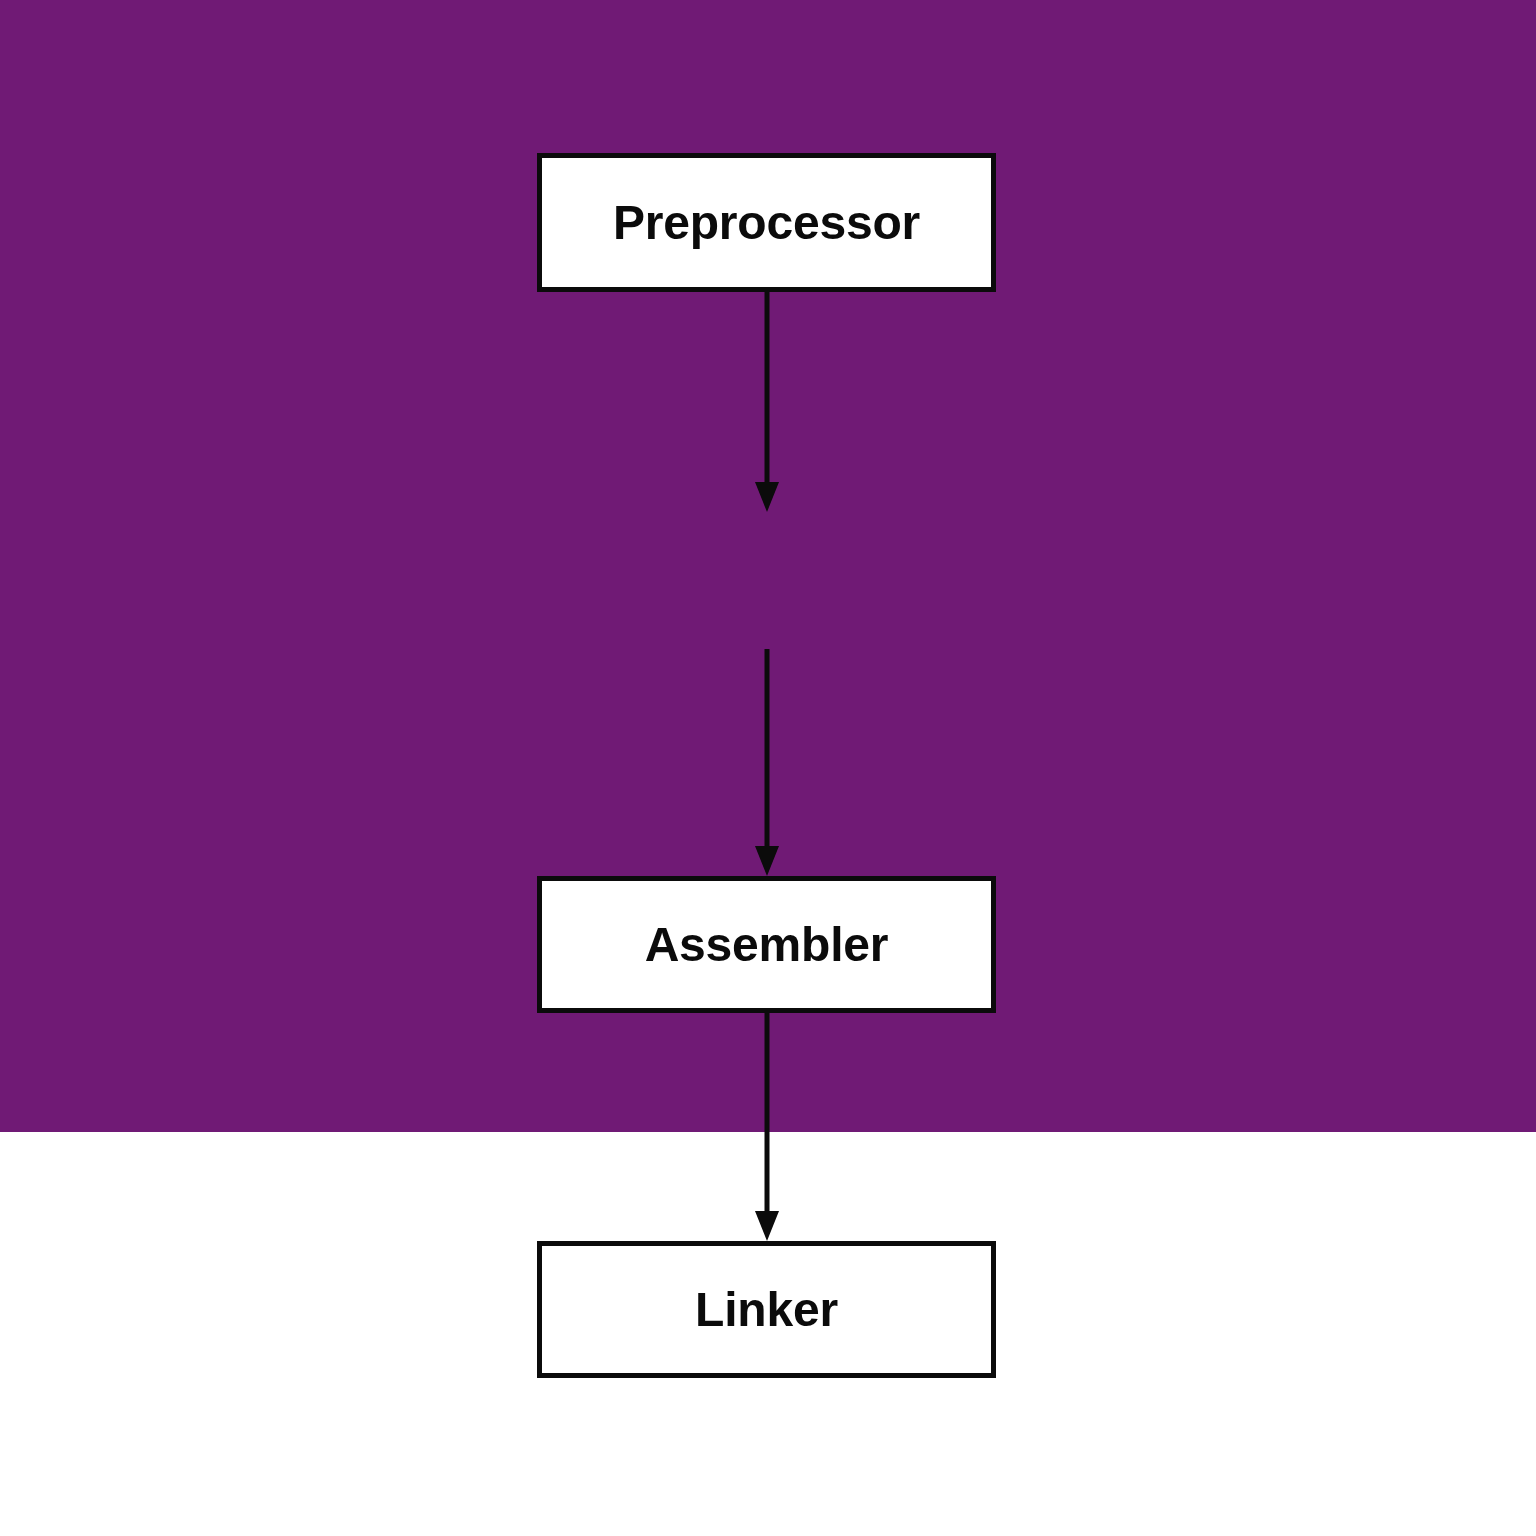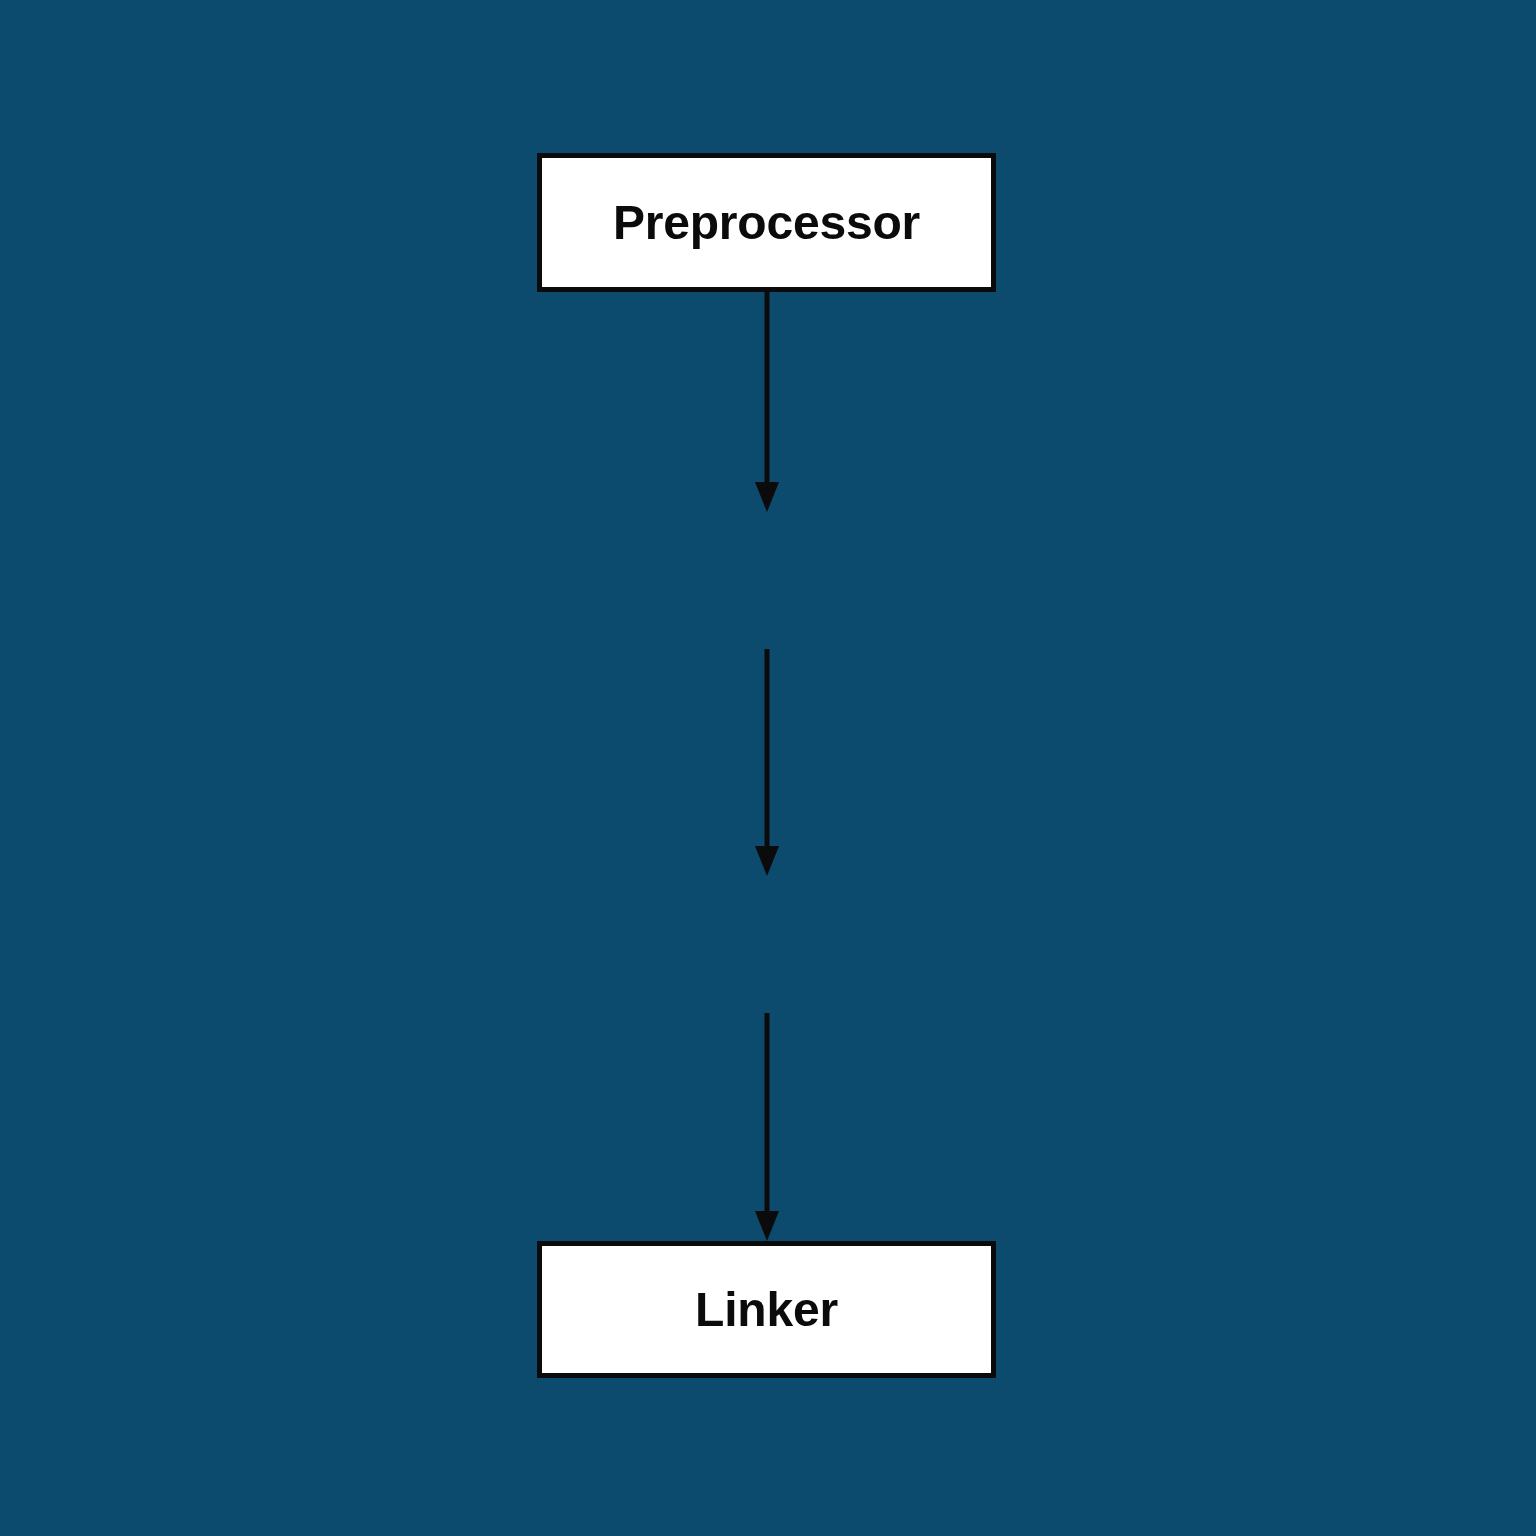--- a/index.html
+++ b/index.html
@@ -9,22 +9,22 @@
   }
   body {
     width: 1536px;
     height: 1536px;
     font-family: "Liberation Sans", sans-serif;
     overflow: hidden;
   }
   #diagram-canvas {
     position: relative;
     width: 1536px;
-    height: 1536px;
-    background: #0c4a6e;
+    height: 1132px;
+    background: #701a75;
   }
   .flow-node {
     position: absolute;
     left: 537px;
     width: 459px;
     box-sizing: border-box;
     background: #ffffff;
     border: 5px solid #0b0b0b;
     display: flex;
     align-items: center;
@@ -74,20 +74,23 @@
     <line class="connector-line" x1="767" y1="292" x2="767" y2="494"></line>
     <polygon class="connector-head" points="767,512 755,482 779,482"></polygon>
   </svg>
 
 
   <svg class="flow-connector" width="1536" height="1536" aria-hidden="true">
     <line class="connector-line" x1="767" y1="649" x2="767" y2="858"></line>
     <polygon class="connector-head" points="767,876 755,846 779,846"></polygon>
   </svg>
 
+  <div class="flow-node" id="node-assembler">
+    <span class="flow-node-label">Assembler</span>
+  </div>
 
   <svg class="flow-connector" width="1536" height="1536" aria-hidden="true">
     <line class="connector-line" x1="767" y1="1013" x2="767" y2="1223"></line>
     <polygon class="connector-head" points="767,1241 755,1211 779,1211"></polygon>
   </svg>
 
   <div class="flow-node" id="node-linker">
     <span class="flow-node-label">Linker</span>
   </div>
 

